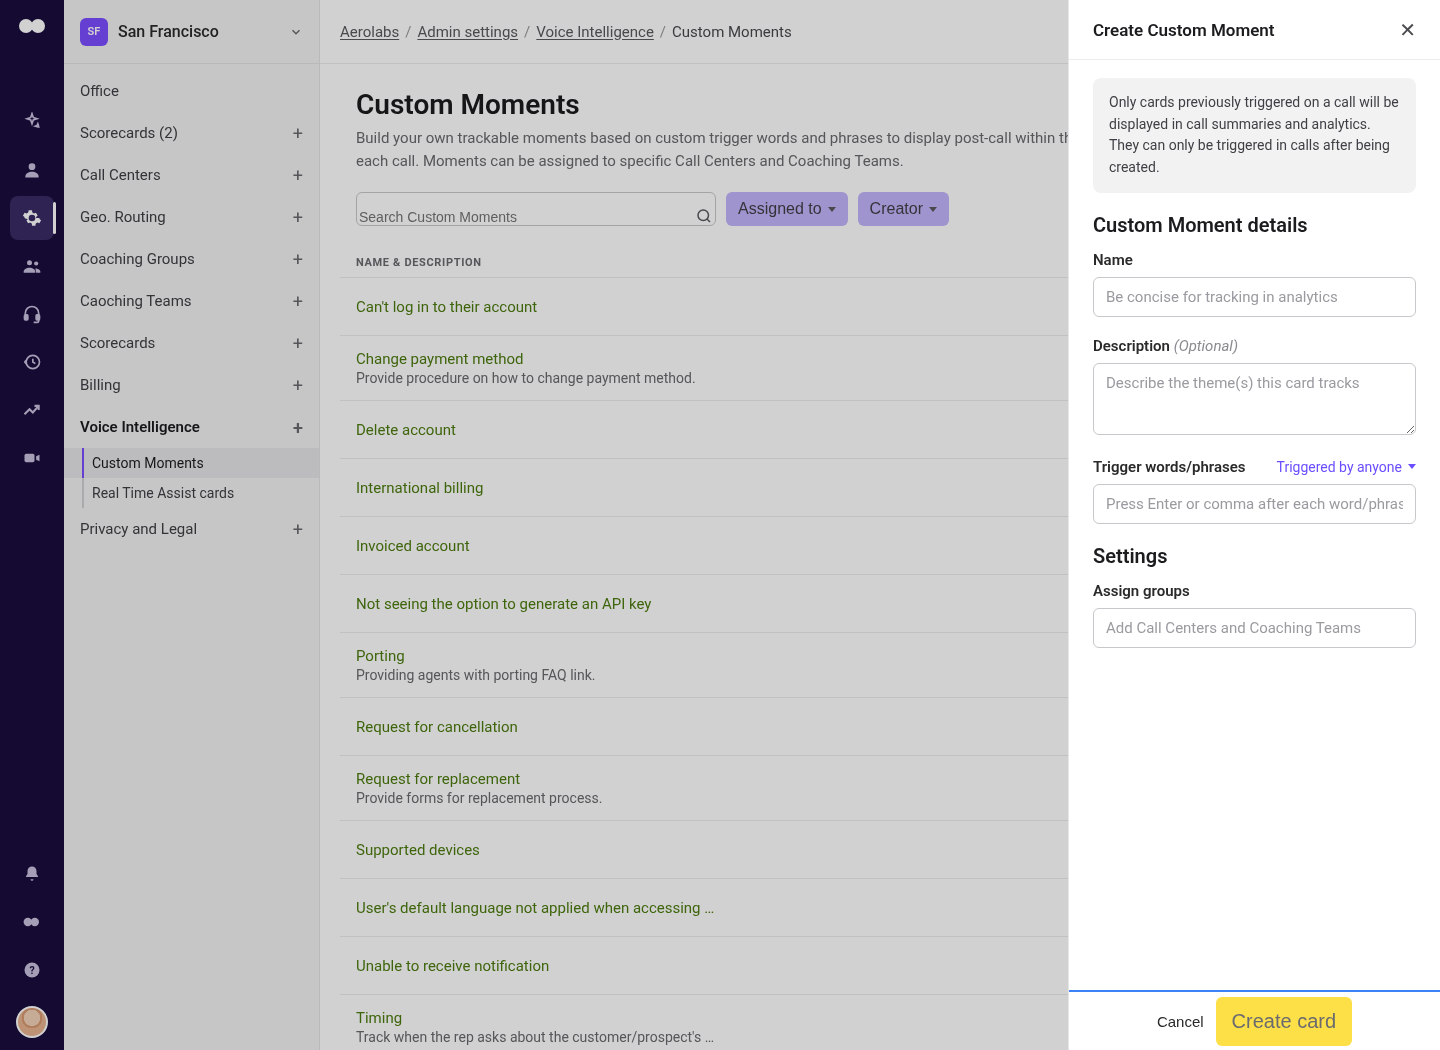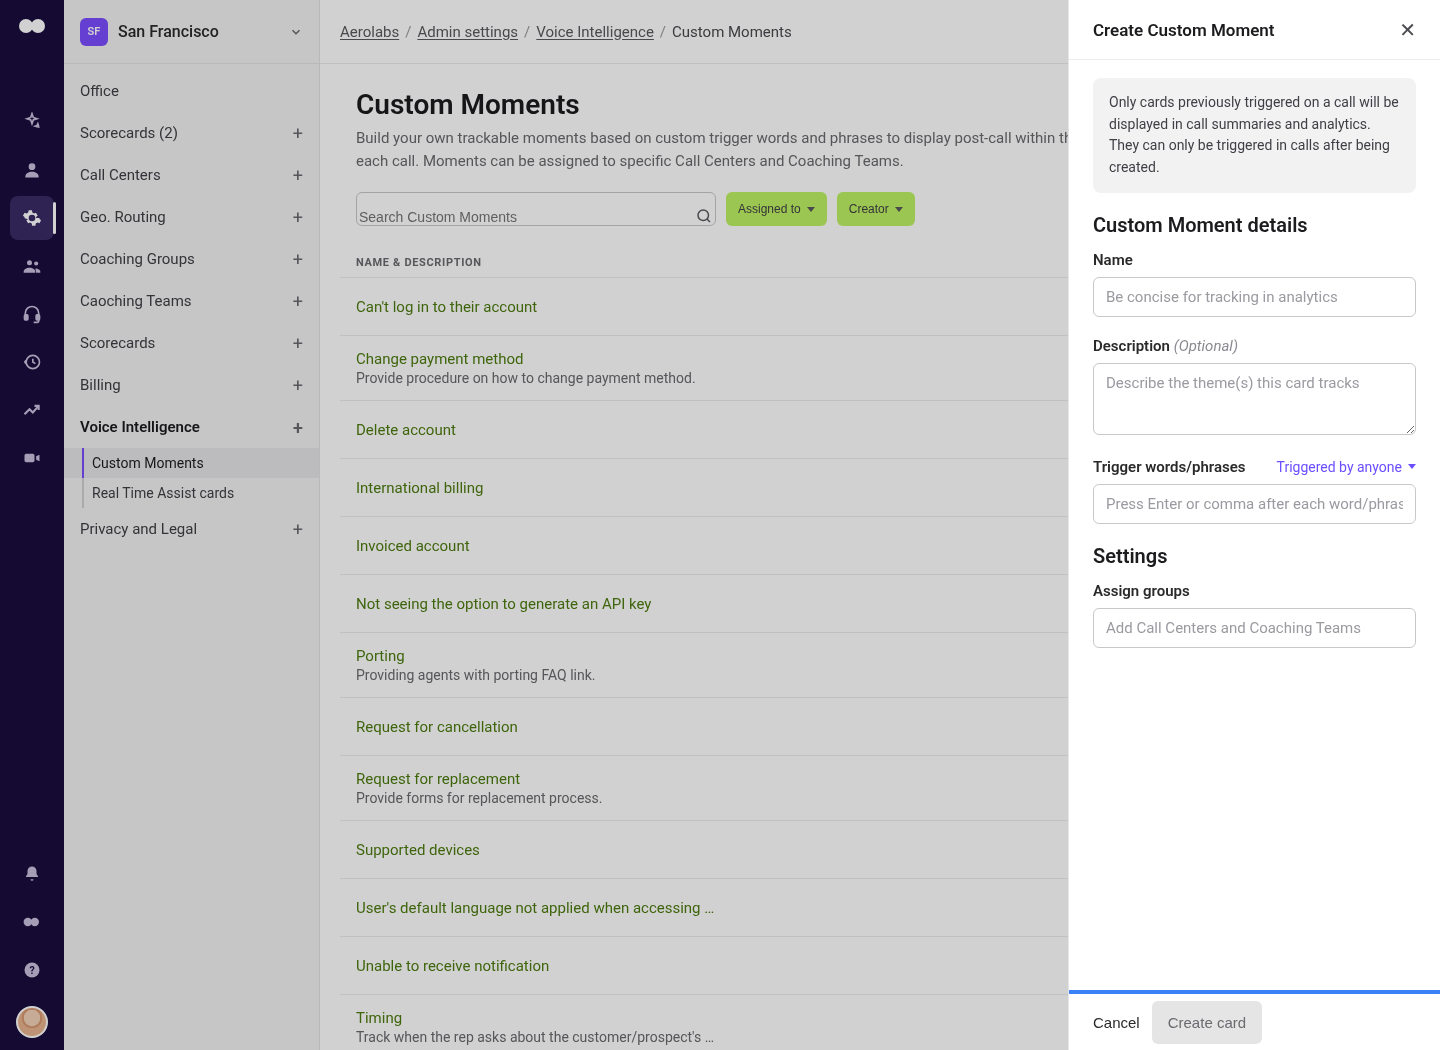--- a/index.html
+++ b/index.html
@@ -151,22 +151,22 @@
     border:1px solid #c8c8cc; border-radius:6px;
     display:flex; align-items:flex-end;
     padding:0 2px; color:#8a8a90;
     background:#fff;
   }
   .search-box input{
     border:none;outline:none;flex:1;font-size:14px;background:transparent;
   }
   .filter-btn{
     height:34px;
-    background:#bef264;border:none;border-radius:6px;
-    padding:0 12px;font-size:12px;color:#3f3f45;
+    background:#c4b5fd;border:none;border-radius:6px;
+    padding:0 12px;font-size:16px;color:#3f3f45;
     display:flex;align-items:center;gap:6px;
   }
   .caret{width:0;height:0;border-left:4px solid transparent;border-right:4px solid transparent;border-top:5px solid #5a5a5f;display:inline-block;}
   .table-header{
     padding: 22px 36px 8px;
     font-size:11px;font-weight:700;letter-spacing:0.06em;color:#6a6a6f;
   }
   .rows { padding: 0 20px 40px; }
   .row {
     display:flex; align-items:center;
@@ -213,28 +213,28 @@
     width:100%;border:1px solid #c8c8cc;border-radius:6px;
     padding:10px 12px;font-size:15px;color:#2a2a2a;outline:none;
     font-family:inherit;
   }
   .text-input::placeholder,.text-area::placeholder,.tag-input::placeholder{color:#9a9aa0;}
   .text-area{height:72px;resize:vertical;}
   .field{margin-bottom:20px;}
   .trigger-row{display:flex;align-items:center;justify-content:space-between;margin-bottom:8px;}
   .trigger-dd{color:#6b4eff;font-size:14px;display:flex;align-items:center;gap:6px;}
   .drawer-foot{
-    height:60px;border-top:4px solid #3b82f6;
-    display:flex;align-items:center;justify-content:flex-start;gap:12px;
+    height:60px;border-top:2px solid #3b82f6;
+    display:flex;align-items:center;justify-content:center;gap:12px;
     padding:0 24px;
   }
   .btn-cancel{background:none;border:none;font-size:15px;color:#2a2a2a;cursor:pointer;}
   .btn-create{
-    background:#e5e5e5;border:none;border-radius:6px;
-    padding:13px 16px;font-size:15px;color:#6a6a6f;
+    background:#fde047;border:none;border-radius:6px;
+    padding:13px 16px;font-size:20px;color:#6a6a6f;
   }
   svg { display:block; }
 </style>
 </head>
 <body>
 
 <div class="rail">
   <div class="logo">
     <svg width="28" height="20" viewBox="0 0 28 20">
         <circle cx="8" cy="10" r="7" fill="#fff"></circle>

